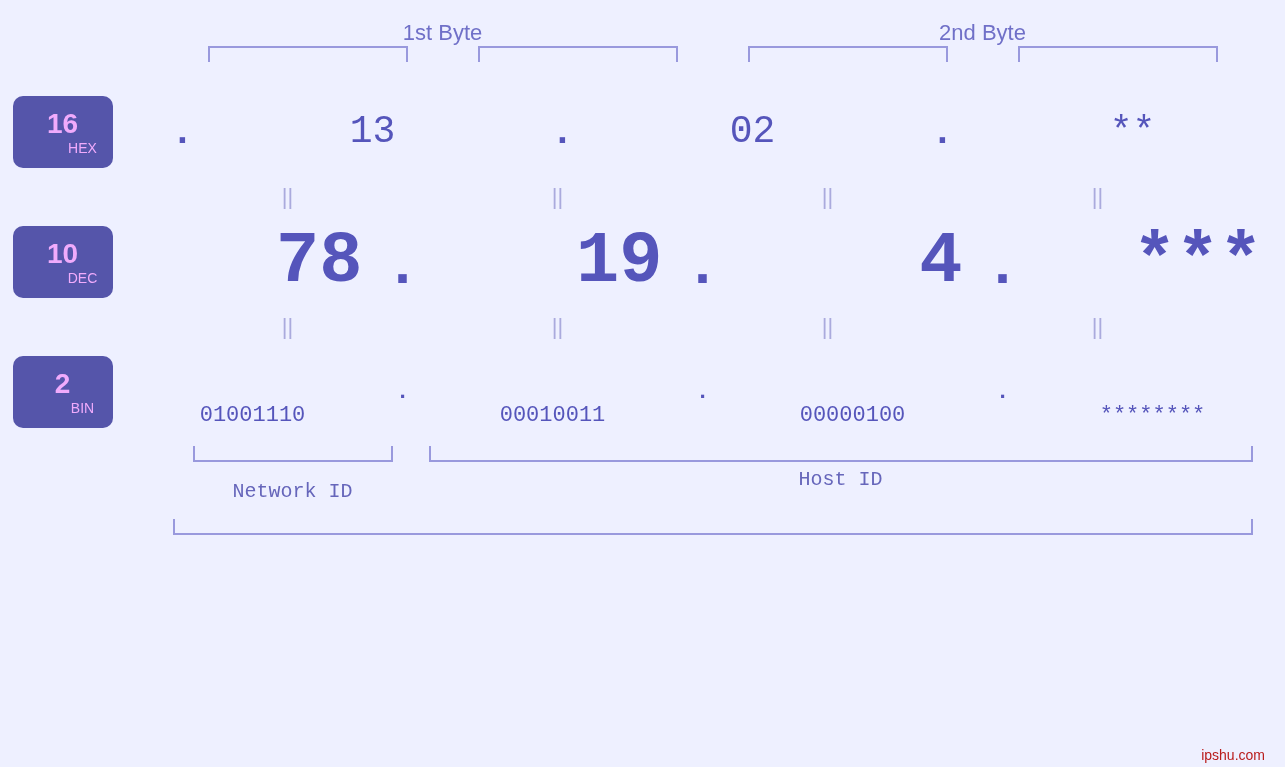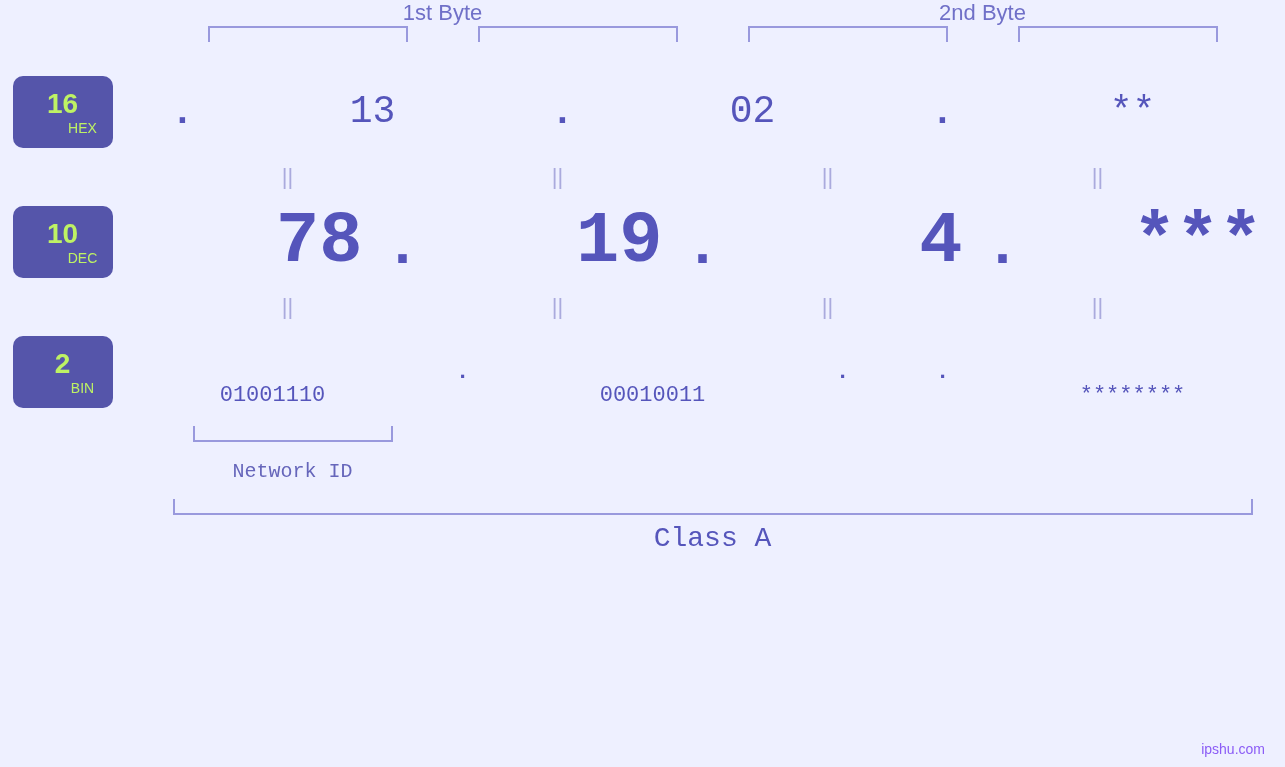--- a/index.html
+++ b/index.html
@@ -13,20 +13,21 @@
       position: relative;
     }
 
     .container {
       width: 100%;
       height: 100%;
       position: relative;
       display: flex;
       flex-direction: column;
       align-items: center;
+      padding-top: 20px;
     }
 
     
     .byte-headers {
       display: flex;
       width: 1080px;
       margin-left: 140px;
       justify-content: space-around;
       margin-bottom: 0px;
     }
@@ -76,21 +77,21 @@
 
     .row-label {
       width: 100px;
       height: 72px;
       background: #5555aa;
       border-radius: 10px;
       display: flex;
       flex-direction: column;
       align-items: center;
       justify-content: center;
-      color: #bef264;
+      color: #f0abfc;
       flex-shrink: 0;
       margin-right: 20px;
     }
 
     .row-label .num {
       font-size: 28px;
       font-weight: bold;
       font-family: Arial, sans-serif;
     }
 
@@ -165,23 +166,23 @@
       width: 220px;
       text-align: center;
       color: #aaaadd;
       font-size: 22px;
       font-family: Arial, sans-serif;
     }
 
     
     .watermark {
       position: absolute;
-      bottom: 10px;
+      bottom: 4px;
       right: 20px;
-      color: #8b5cf6;
+      color: #b91c1c;
       font-size: 14px;
       font-family: Arial, sans-serif;
     }
 
     
     .sep-area {
       display: flex;
       align-items: center;
       justify-content: center;
       width: 40px;
@@ -253,36 +254,40 @@
     <div class="data-row">
       <div class="row-label">
         <span class="num">2</span>
         <span class="base">BIN</span>
       </div>
       <div class="values-row">
         <div class="byte-value small">01001110</div>
         <div class="dot small sep-area">.</div>
         <div class="byte-value small">00010011</div>
         <div class="dot small sep-area">.</div>
+        <div class="byte-value small">00000100</div>
         <div class="dot small sep-area">.</div>
         <div class="byte-value small">********</div>
       </div>
     </div>
   </div>
 
   <div style="width:1080px; margin-left:140px; margin-top: 4px;">
     <div style="display:flex; gap: 0;">
 
       <div style="display:flex; flex-direction:column; align-items:center; width:240px;">
         <div style="width:200px; height:16px; border-bottom:2px solid #9999dd; border-left:2px solid #9999dd; border-right:2px solid #9999dd;"></div>
         <div style="color:#6666bb; font-size:20px; font-family:Liberation Mono, monospace; margin-top:18px;">Network ID</div>
       </div>
 
+      <div style="display:flex; flex-direction:column; align-items:center; flex:1; margin-left: 16px;">
+        <div style="width:100%; height:16px; border-bottom:2px solid #9999dd; border-left:2px solid #9999dd; border-right:2px solid #9999dd;"></div>
+        <div style="color:#6666bb; font-size:20px; font-family:'Courier New',monospace; margin-top:6px;">Host ID</div>
+      </div>
     </div>
   </div>
 
   <div style="width:1080px; margin-left:140px; margin-top:16px;">
     <div style="width:100%; height:16px; border-bottom:2px solid #9999dd; border-left:2px solid #9999dd; border-right:2px solid #9999dd;"></div>
-    <div style="text-align:center; color:#5555bb; font-size:28px; font-family:'Courier New',monospace; margin-top:8px;">Class A</div>
   </div>
 </div>
 
 <div class="watermark">ipshu.com</div>
 
 </body></html>

